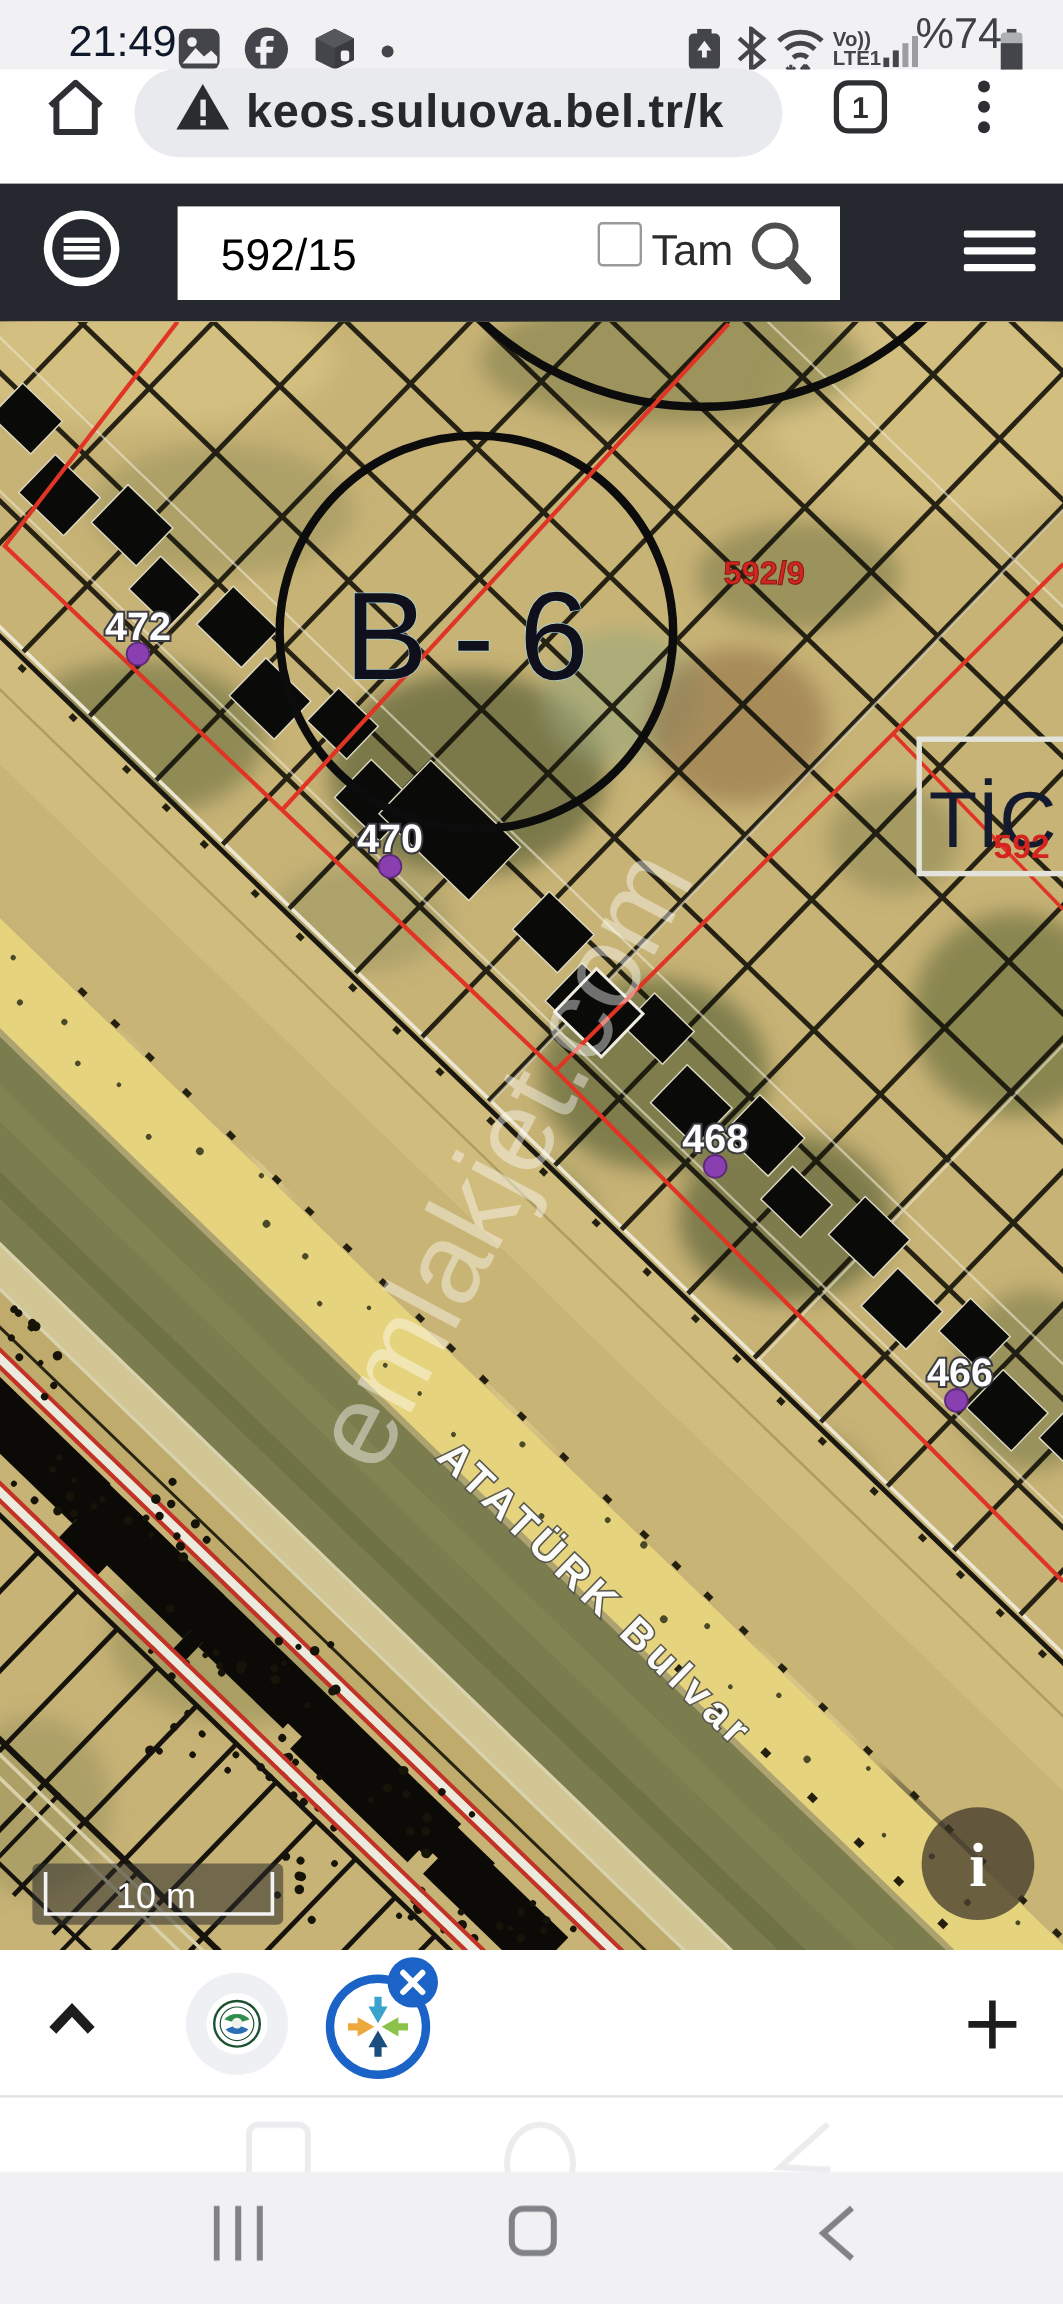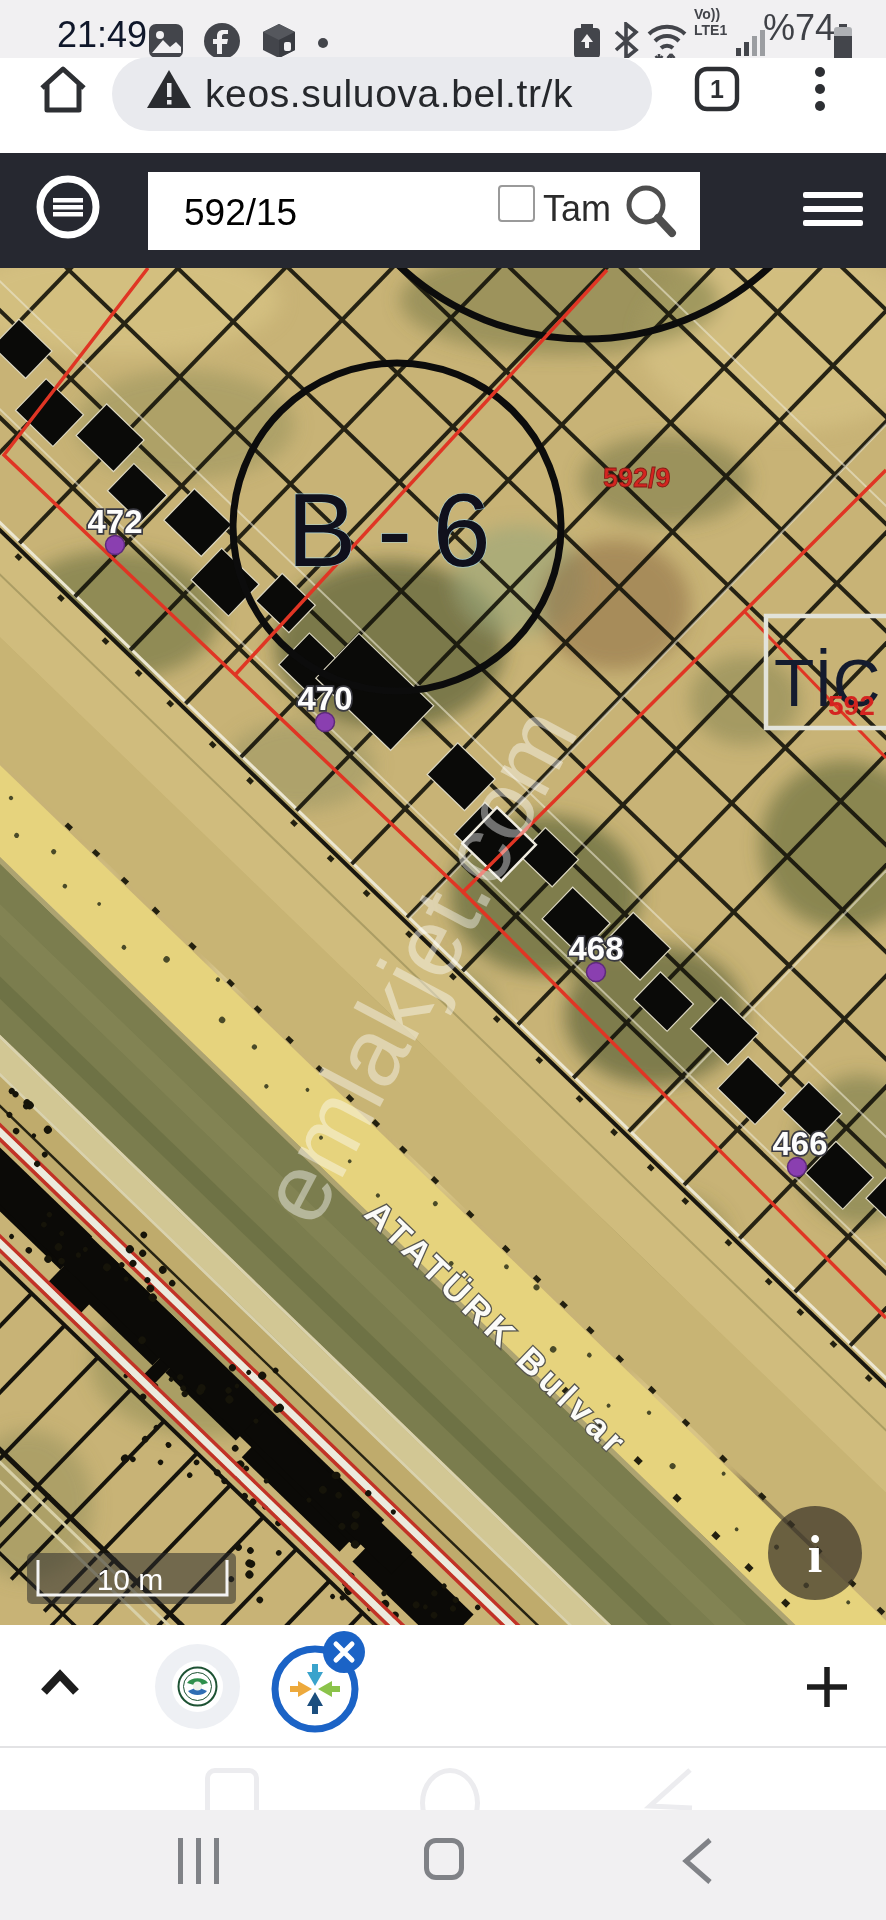--- a/index.html
+++ b/index.html
@@ -43,21 +43,21 @@
   </svg>
 
 <svg class="abs" style="top:22px;left:645px" width="44" height="40" viewBox="0 0 44 40">
 <path d="M4 12 A26 26 0 0 1 40 12" fill="none" stroke="#43454b" stroke-width="4"></path>
 <path d="M10 19 A17 17 0 0 1 34 19" fill="none" stroke="#43454b" stroke-width="4"></path>
 <path d="M16 26 A9 9 0 0 1 28 26" fill="none" stroke="#43454b" stroke-width="4"></path>
 <path d="M14 32 v6 m0 0 l-3.5-4 m3.5 4 l3.5-4" stroke="#43454b" stroke-width="2.6" fill="none"></path>
 <path d="M26 38 v-6 m0 0 l-3.5 4 m3.5-4 l3.5 4" stroke="#43454b" stroke-width="2.6" fill="none"></path>
   </svg>
 
-<div class="abs" style="top:6px;left:694px;font-size:14px;font-weight:bold;color:#43454b;line-height:16px;">Vo))<br>LTE1</div>
+<div class="abs" style="top:25px;left:694px;font-size:17px;font-weight:bold;color:#43454b;line-height:16px;">Vo))<br>LTE1</div>
 
 <svg class="abs" style="top:26px;left:736px" width="34" height="30" viewBox="0 0 34 30">
 <rect x="0" y="22" width="5" height="8" fill="#43454b"></rect>
 <rect x="8" y="16" width="5" height="14" fill="#43454b"></rect>
 <rect x="16" y="10" width="5" height="20" fill="#9b9da1"></rect>
 <rect x="24" y="4" width="5" height="26" fill="#9b9da1"></rect>
   </svg>
 
 <div class="abs" style="top:7px;left:763px;font-size:36px;color:#3f4147;">%74</div>
 
@@ -74,21 +74,21 @@
   </svg>
 
 <div class="abs" style="top:57px;left:112px;width:540px;height:74px;border-radius:37px;background:#e9eaee;"></div>
 
 <svg class="abs" style="top:68px;left:146px" width="46" height="42" viewBox="0 0 46 42">
 <path d="M23 2 L45 40 L1 40 Z" fill="#2a2c30"></path>
 <rect x="21" y="15" width="4.5" height="14" fill="#e9eaee"></rect>
 <rect x="21" y="32" width="4.5" height="4.5" fill="#e9eaee"></rect>
   </svg>
 
-<div class="abs" style="top:72px;left:205px;font-size:39px;color:#26282c;letter-spacing:0.6px;">keos.suluova.bel.tr/k</div>
+<div class="abs" style="top:72px;left:205px;font-size:39px;color:#26282c;letter-spacing:0.6px;font-weight:bold;">keos.suluova.bel.tr/k</div>
 
 <svg class="abs" style="top:66px;left:694px" width="46" height="46" viewBox="0 0 46 46">
 <rect x="3" y="3" width="40" height="40" rx="10" fill="none" stroke="#2d2f33" stroke-width="4.4"></rect>
 <text x="23" y="32" text-anchor="middle" font-size="25" font-weight="bold" fill="#2d2f33" font-family="Liberation Sans, sans-serif">1</text>
   </svg>
 
 <svg class="abs" style="top:62px;left:806px" width="28" height="58" viewBox="0 0 28 58">
 <circle cx="14" cy="10" r="5" fill="#2d2f33"></circle>
     <circle cx="14" cy="27" r="5" fill="#2d2f33"></circle>
     <circle cx="14" cy="44" r="5" fill="#2d2f33"></circle>

